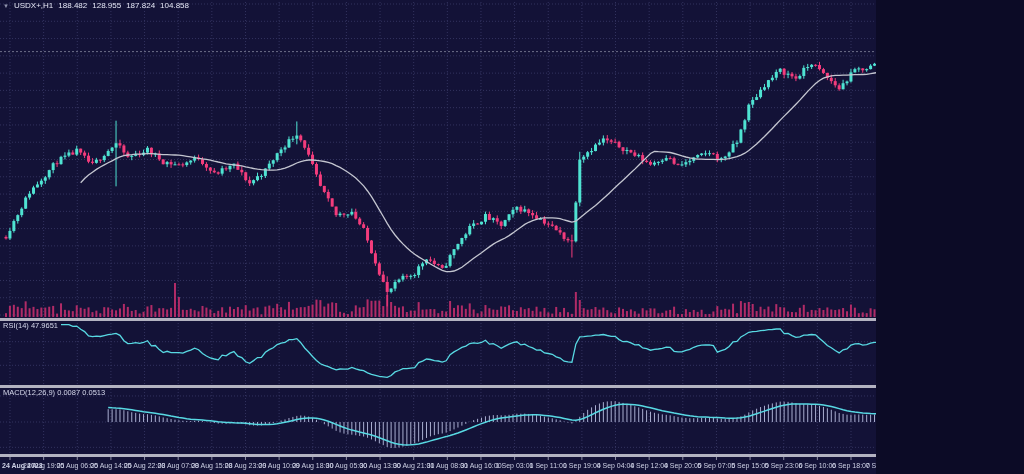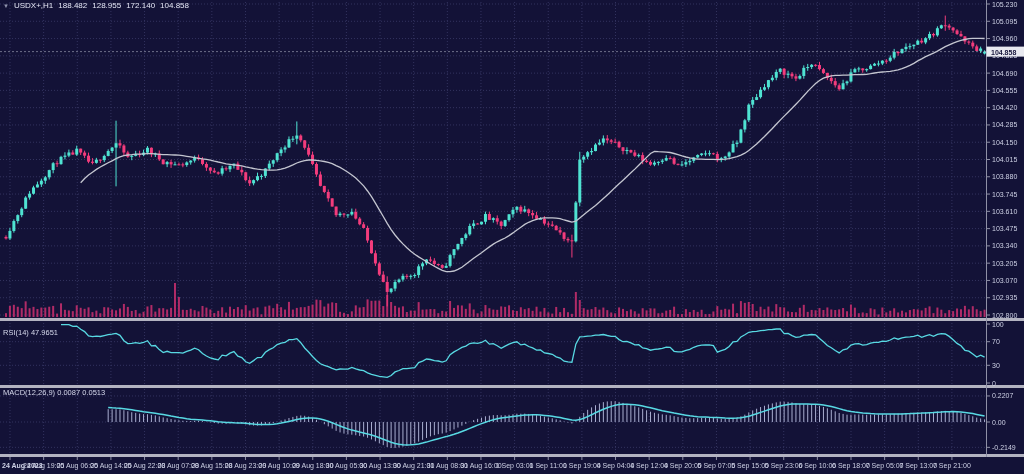--- a/index.html
+++ b/index.html
@@ -1,22 +1,22 @@
 <!DOCTYPE html>
 <html><head>
 <meta charset="utf-8">
 <style>
   html,body{margin:0;padding:0;background:#0c0b26;}
-  #app{position:relative;width:1024px;height:474px;overflow:hidden;font-family:"Liberation Sans",sans-serif;}
+  #app{position:relative;width:876px;height:474px;overflow:hidden;font-family:"Liberation Sans",sans-serif;}
   svg text{font-family:"Liberation Sans",sans-serif;}
   .overlay{position:absolute;pointer-events:none;white-space:nowrap;}
   #legend{left:3px;top:1px;font-size:8px;color:#e3e5f4;display:flex;gap:5px;align-items:center;pointer-events:auto;}
   #legend .tri{font-size:6px;color:#9093ad;}
   .paneLabel{font-size:7.5px;color:#d6d9ec;}
-  #rsi-label{left:3px;top:328px;}
+  #rsi-label{left:3px;top:321px;}
   #macd-label{left:3px;top:388px;}
 </style>
 </head>
 <body>
 
 <div id="app" style="background: rgb(19, 18, 55);">
   <svg id="chart-svg" width="1024" height="474">
       <g>
         <line x1="10" y1="2" x2="10" y2="454" stroke="#33335f" stroke-width="1" stroke-dasharray="1 2"></line>
         <line x1="43.64" y1="2" x2="43.64" y2="454" stroke="#33335f" stroke-width="1" stroke-dasharray="1 2"></line>
@@ -1178,19 +1178,19 @@
         <line x1="951.9200000000001" y1="457" x2="951.9200000000001" y2="460" stroke="#8f90a6"></line>
         <text x="951.9200000000001" y="468" font-size="7" fill="#cdd0e4" text-anchor="middle">7 Sep 21:00</text>
       </g>
     </svg>
 
   <div id="legend" class="overlay">
     <span class="tri">▼</span>
     <span>USDX+,H1</span>
     <span>188.482</span>
     <span>128.955</span>
-    <span>172.140</span>
+    <span>187.824</span>
     <span>104.858</span>
   </div>
 
   <div id="rsi-label" class="overlay paneLabel">RSI(14) 47.9651</div>
   <div id="macd-label" class="overlay paneLabel">MACD(12,26,9) 0.0087 0.0513</div>
 </div>
 
 </body></html>

